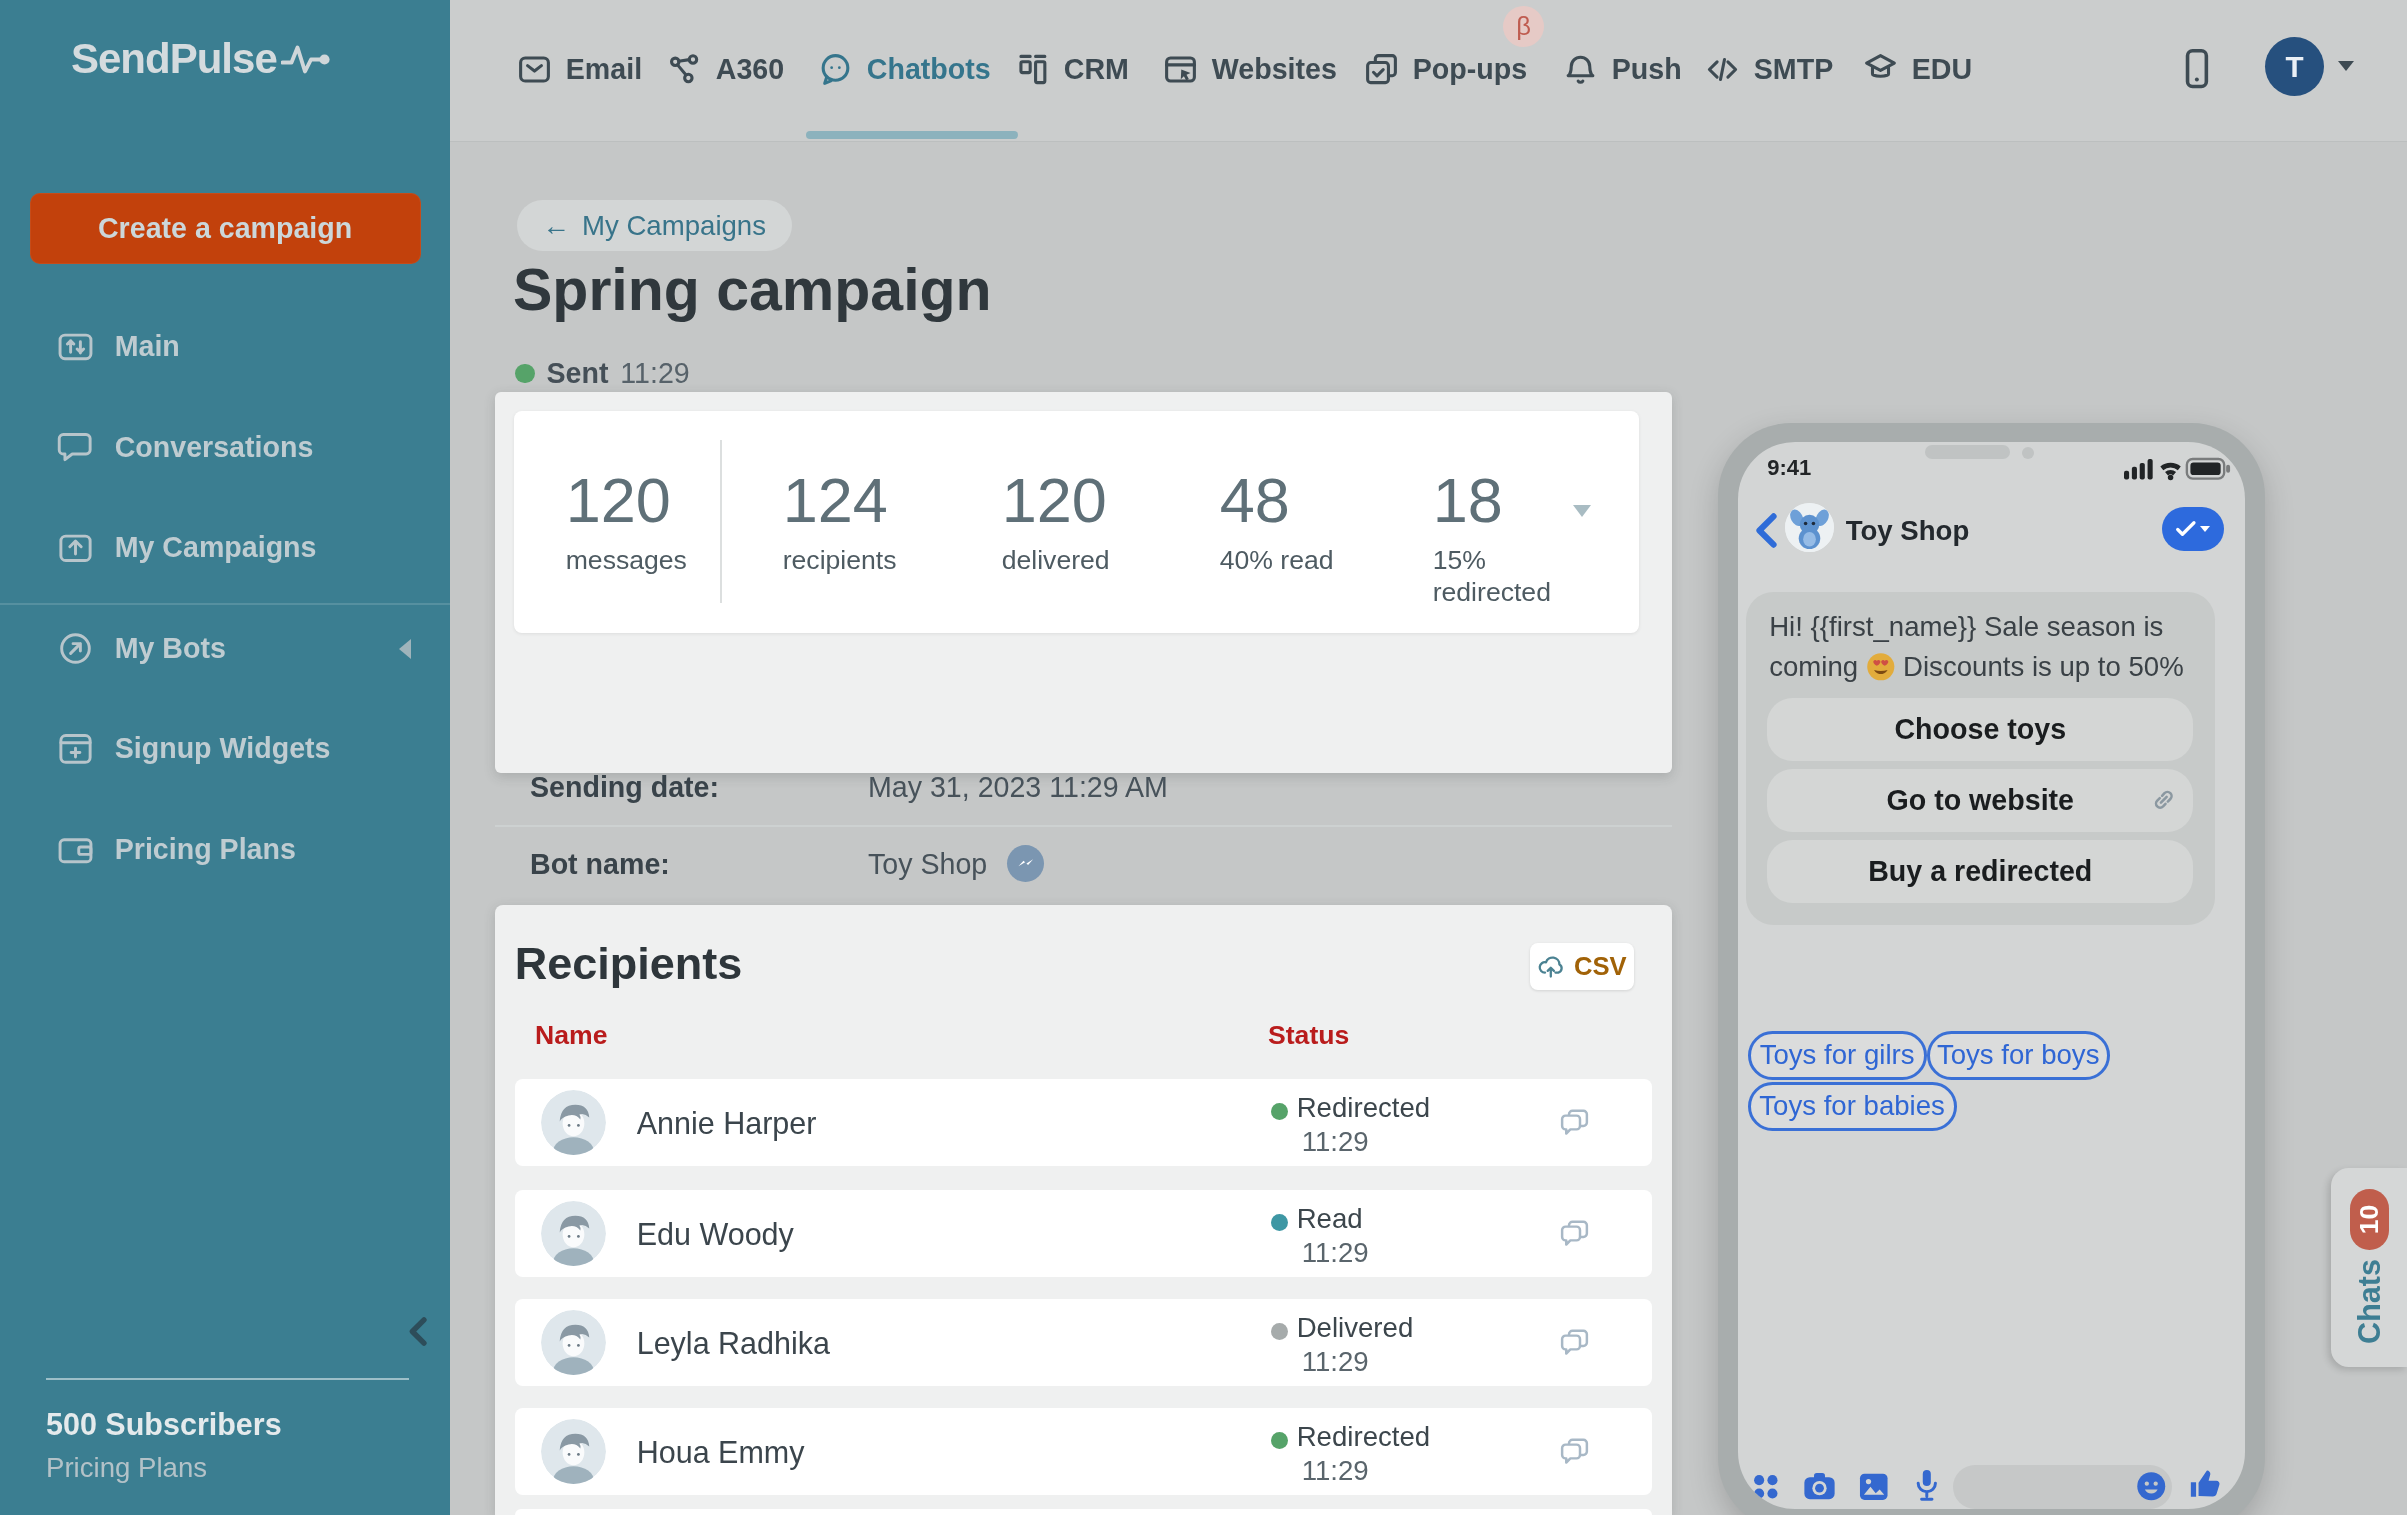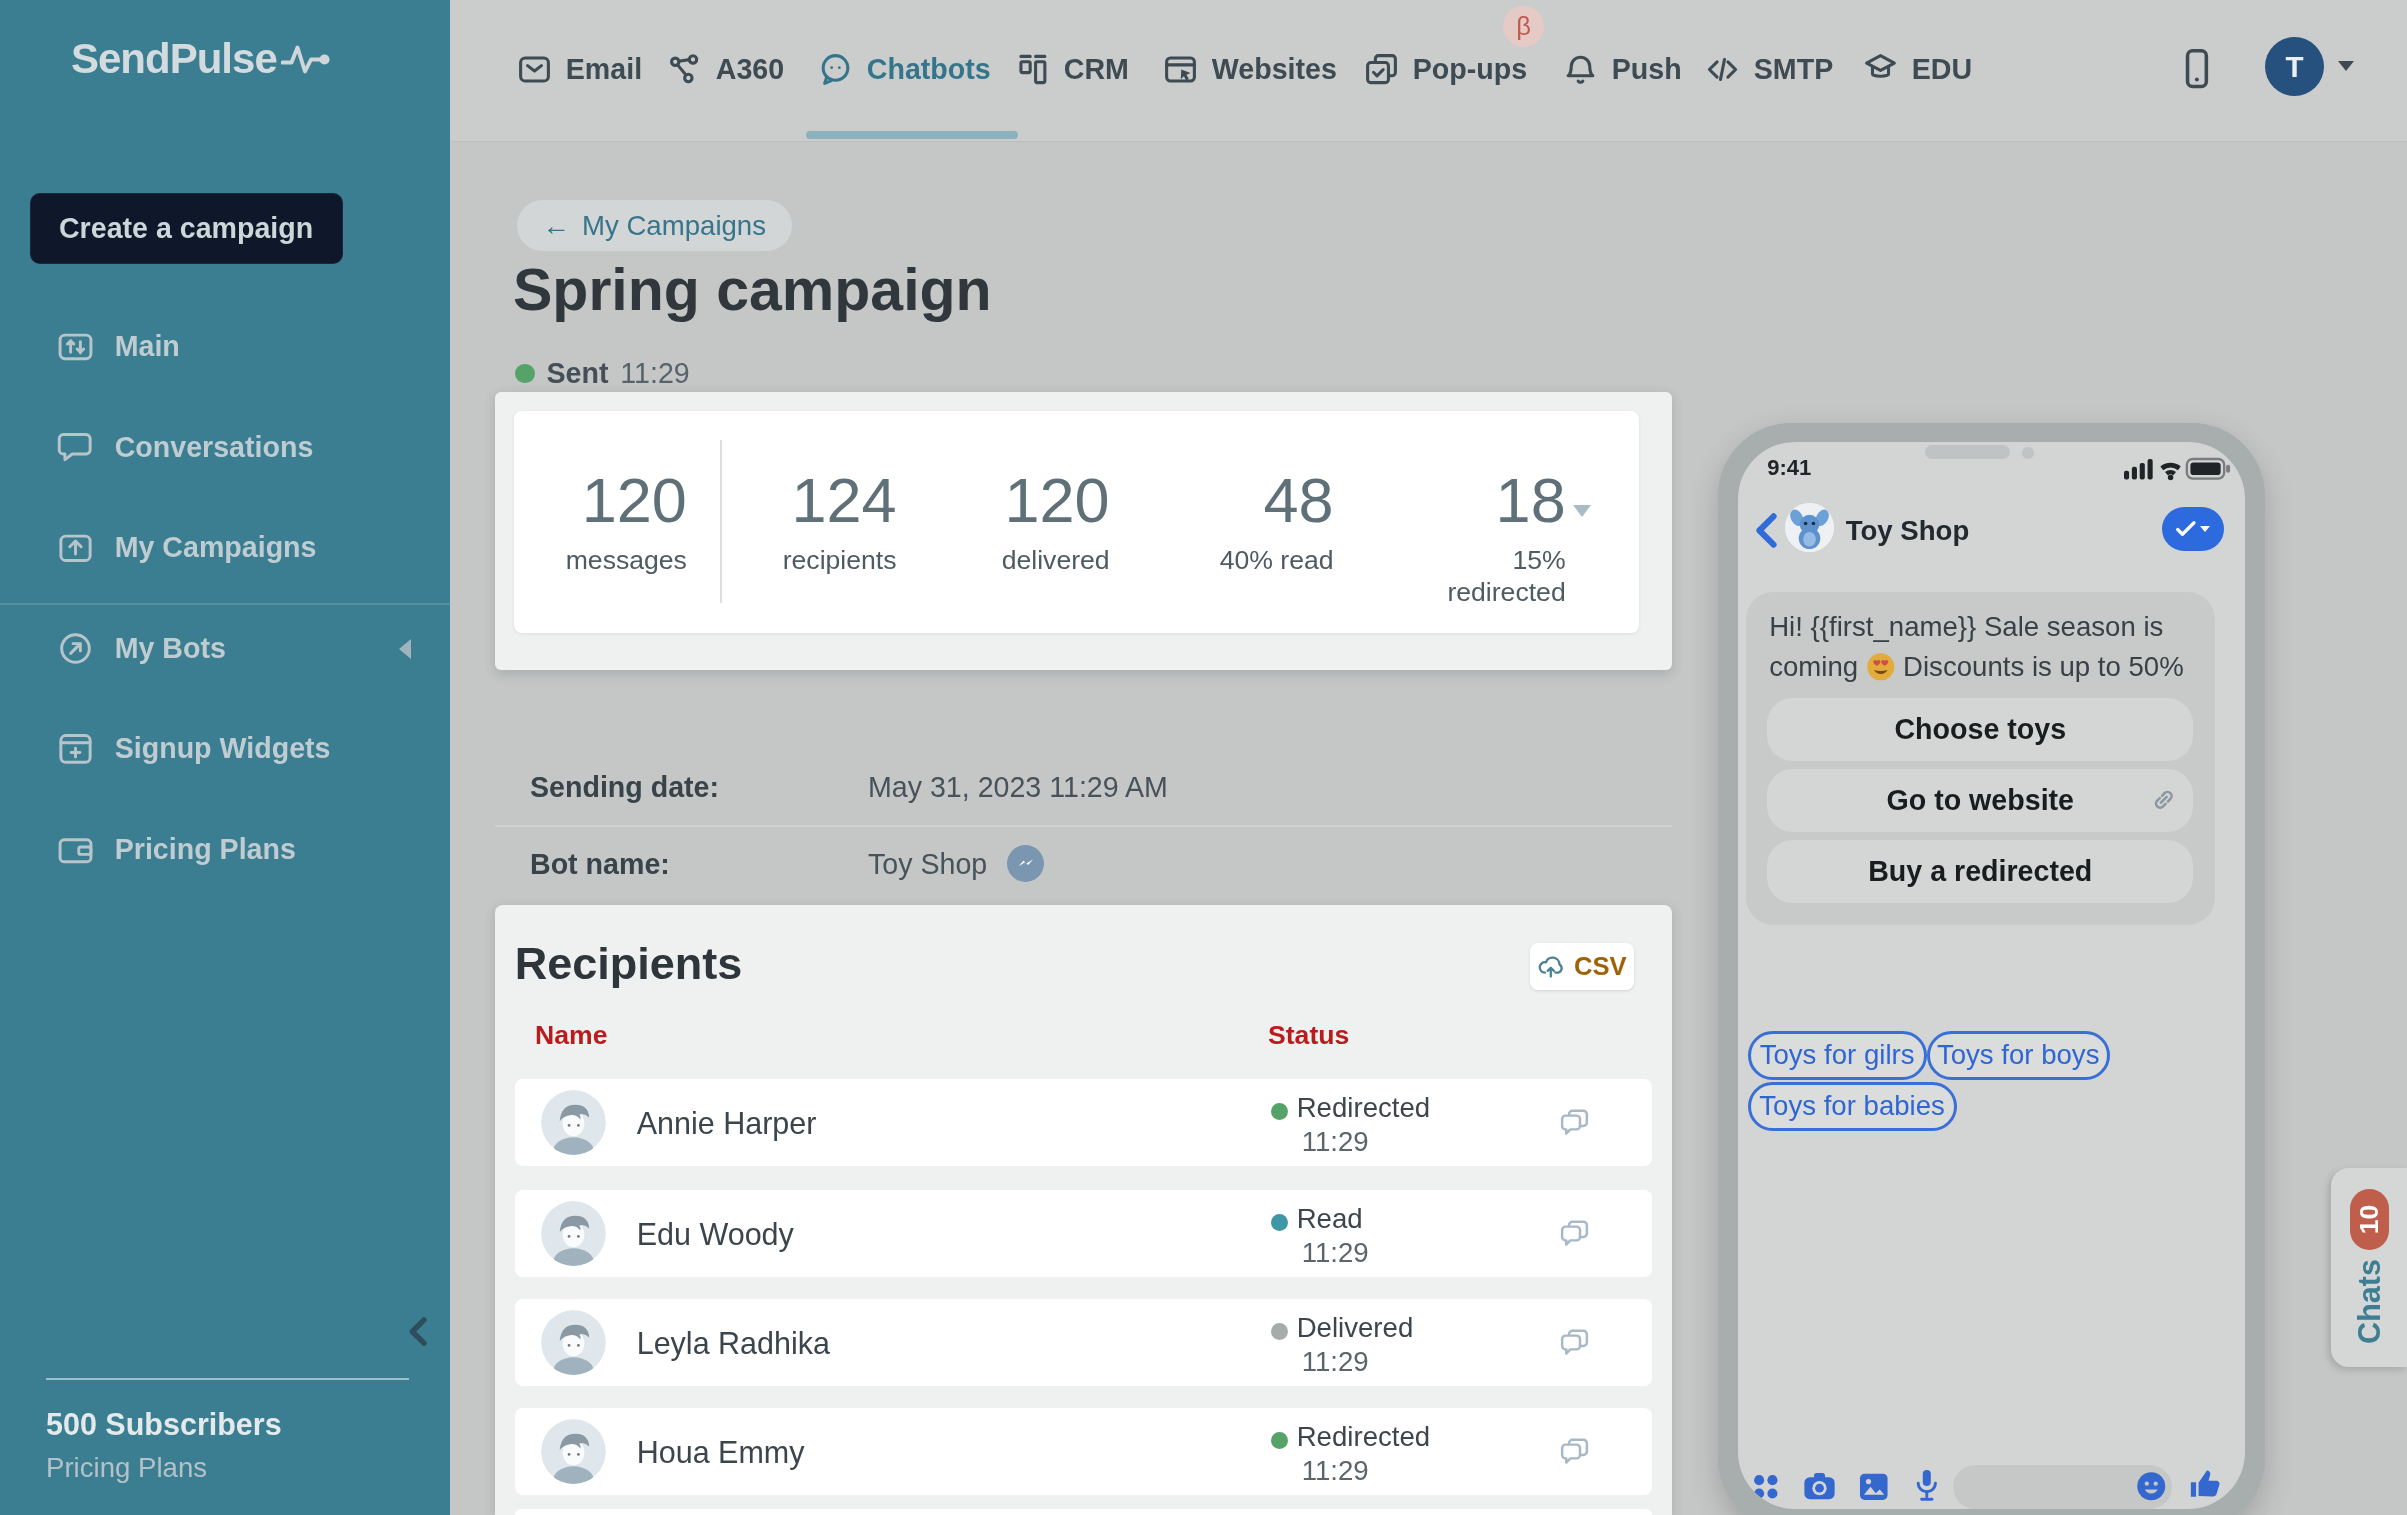--- a/index.html
+++ b/index.html
@@ -19,21 +19,21 @@
               color:#bf5c50;font-size:25.6px;display:flex;align-items:center;justify-content:center;}
   .avatar{position:absolute;width:59px;height:59px;border-radius:50%;background:#26507e;
           color:#eaf0f6;font-size:29.6px;font-weight:700;display:flex;align-items:center;justify-content:center;}
   .caret-down{width:0;height:0;border-left:8.9px solid transparent;border-right:8.9px solid transparent;
               border-top:10.8px solid #3e4b53;}
 
   
   .sidebar{left:0;top:0;width:450px;height:1515px;background:#3b7e91;}
   .logo{left:71px;top:35px;display:flex;align-items:center;gap:3.9px;color:#d4dbde;
         font-size:42px;font-weight:700;letter-spacing:-1px;}
-  .create-btn{left:29.6px;top:193px;width:313px;height:71px;background:#0f172a;border-radius:9.9px;
+  .create-btn{left:29.6px;top:193px;width:391px;height:71px;background:#c2410c;border-radius:9.9px;
               color:#ccd7da;font-size:28.6px;font-weight:700;display:flex;align-items:center;
               justify-content:center;cursor:pointer;box-shadow:0 0 0 1px rgba(255,255,255,.06) inset;}
   .side-item{position:absolute;left:0;width:450px;height:69px;display:flex;align-items:center;cursor:pointer;}
   .side-item .ic{margin-left:56px;width:39px;height:39px;color:#b7c5cb;}
   .side-item .lbl{margin-left:19.7px;color:#bfccd1;font-size:28.6px;font-weight:700;}
   .side-divider{left:0;width:450px;height:2px;background:rgba(255,255,255,.14);}
   .side-chevron{position:absolute;right:39px;width:0;height:0;border-top:10.8px solid transparent;
                 border-bottom:10.8px solid transparent;border-right:12.8px solid #9fb4bb;}
   .foot-divider{left:46px;top:1378px;width:363px;height:2px;background:rgba(255,255,255,.5);}
   .subs{left:46px;top:1407px;color:#e4eaec;font-size:30.5px;font-weight:700;text-align:right;}
@@ -43,22 +43,22 @@
   .back-chip{left:517px;top:200px;height:51px;border-radius:25.6px;background:#d3d6d6;
              display:inline-flex;align-items:center;padding:0 25.6px;gap:11.8px;color:#38748a;
              font-size:27.6px;cursor:pointer;}
   .page-title{left:513px;top:256px;color:#30383d;font-size:59px;font-weight:700;}
   .sent-row{left:515px;top:357px;display:flex;align-items:center;gap:11.8px;}
   .dot{border-radius:50%;}
   .sent-label{color:#454f57;font-size:28.6px;font-weight:700;}
   .sent-time{color:#57626a;font-size:28.6px;}
 
   
-  .stats-panel{left:495px;top:392px;width:1177px;height:278px;background:#eff0f0;border-radius:5.9px;
-               box-shadow:0 3.9px 11.8px rgba(50,55,58,.18);text-align:right;}
+  .stats-panel{left:495px;top:392px;width:1177px;height:381px;background:#eff0f0;border-radius:5.9px;
+               box-shadow:0 3.9px 11.8px rgba(50,55,58,.18);}
   .stats-card{left:18.7px;top:18.7px;width:1125px;height:222px;background:#ffffff;border-radius:7.9px;
               box-shadow:0 1px 3.9px rgba(0,0,0,.08);}
   .stat-col{position:absolute;top:54px;}
   .stat-value{font-size:63px;font-weight:400;color:#5f7078;line-height:71px;}
   .stat-label{margin-top:7.9px;font-size:26.6px;color:#4e5b62;line-height:32.5px;max-width:148px;}
   .stat-divider{left:206px;top:29.6px;width:2px;height:163px;background:#dcdfdf;}
   .stats-caret{left:1059px;top:94px;width:0;height:0;border-left:9.9px solid transparent;
                border-right:9.9px solid transparent;border-top:12.8px solid #a9bcc3;cursor:pointer;}
   .detail-label{font-size:28.6px;font-weight:700;color:#39434a;}
   .detail-value{font-size:28.6px;color:#47525a;}

